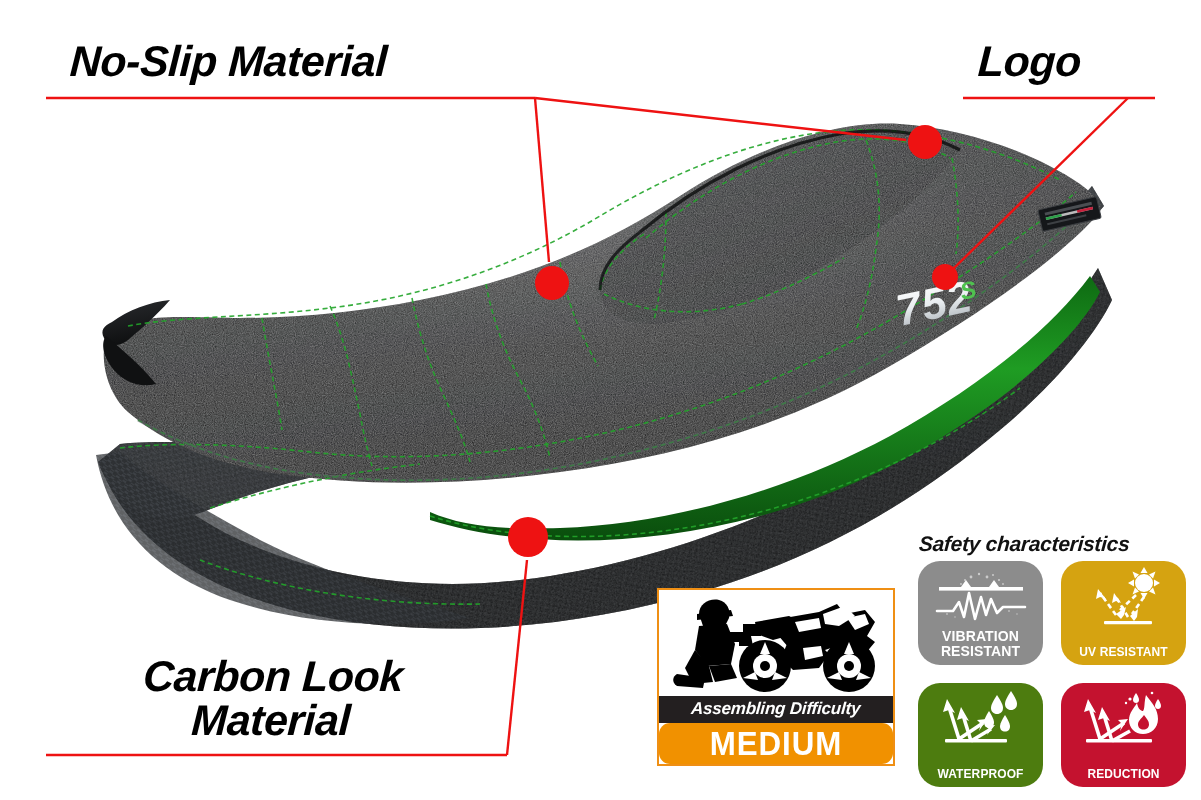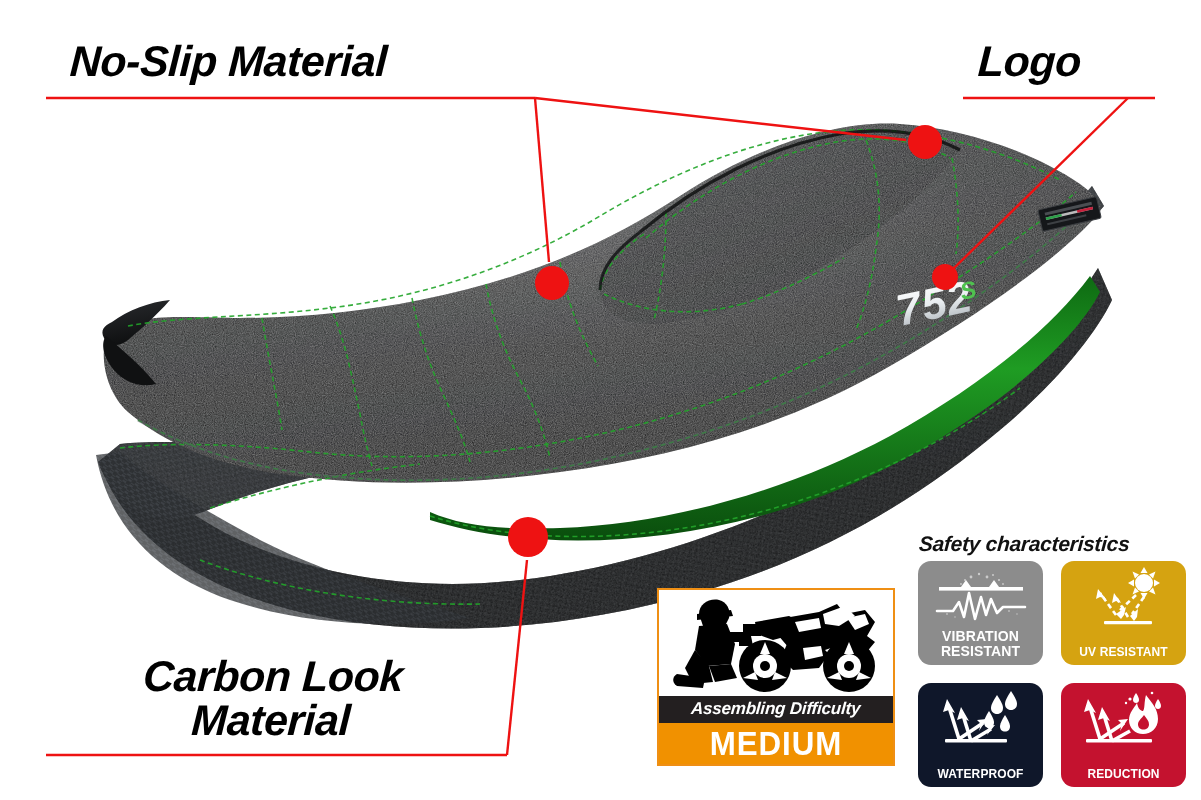--- a/index.html
+++ b/index.html
@@ -34,21 +34,21 @@
     letter-spacing:-0.3px;transform:skewX(-4deg);
   }
   #safety-grid{
     position:absolute;left:918px;top:561px;
     width:268px;display:grid;
     grid-template-columns:125px 125px;
     grid-template-rows:104px 104px;
     gap:18px 18px;
   }
   .safety-badge{
-    border-radius:13px;
+    border-radius:22px;
     position:relative;
     display:flex;flex-direction:column;
     align-items:center;justify-content:flex-end;
     padding-bottom:7px;
     box-sizing:border-box;
     overflow:hidden;
   }
   .safety-badge .art{
     position:absolute;left:0;right:0;top:6px;
     height:62px;display:flex;align-items:center;justify-content:center;
@@ -74,21 +74,21 @@
   #assembly-diff-bar{
     background:#231f20;height:30px;
     display:flex;align-items:center;justify-content:center;
   }
   #assembly-diff-bar span{
     color:#fff;font-weight:bold;font-style:italic;
     font-size:17px;letter-spacing:-0.2px;transform:skewX(-4deg);
   }
   #assembly-level-bar{
     background:#f19100;height:46px;
-    display:flex;align-items:center;justify-content:center;
+    display:flex;align-items:center;justify-content:center;border-radius:11px;
   }
   #assembly-level-bar span{
     color:#ffffff;font-weight:bold;font-size:34px;
     letter-spacing:1px;
     transform:scaleX(0.92);
   }
 
   .nosel{user-select:none;}
 </style>
 </head>
@@ -427,21 +427,21 @@
             </g>
             <path d="M24,22 L32,32 L26,30 L22,32 Z"></path>
             <path d="M40,26 L47,36 L42,34 L38,36 Z"></path>
             <rect x="30" y="54" width="48" height="3.2" rx="1"></rect>
           </g>
         </svg>
       </div>
       <div class="cap">UV RESISTANT</div>
     </div>
 
-    <div class="safety-badge" style="background:#0f172a;">
+    <div class="safety-badge" style="background:#4d7c0f;">
       <div class="art">
         <svg width="100" height="62" viewBox="0 0 100 62">
           <g fill="#ffffff">
 
             <path d="M66,6 C70,12 72,16 72,19 C72,22.5 69.5,25 66,25 C62.5,25 60,22.5 60,19 C60,16 62,12 66,6 Z"></path>
             <path d="M80,2 C84,8 86,12 86,15 C86,18.5 83.5,21 80,21 C76.5,21 74,18.5 74,15 C74,12 76,8 80,2 Z"></path>
             <path d="M58,22 C61.5,27.5 63,31 63,33.5 C63,36.5 61,38.5 58,38.5 C55,38.5 53,36.5 53,33.5 C53,31 54.5,27.5 58,22 Z"></path>
             <path d="M74,26 C77.5,31.5 79,35 79,37.5 C79,40.5 77,42.5 74,42.5 C71,42.5 69,40.5 69,37.5 C69,35 70.5,31.5 74,26 Z"></path>
 
             <g stroke="#ffffff" stroke-width="3.6" fill="none" stroke-linecap="butt">

